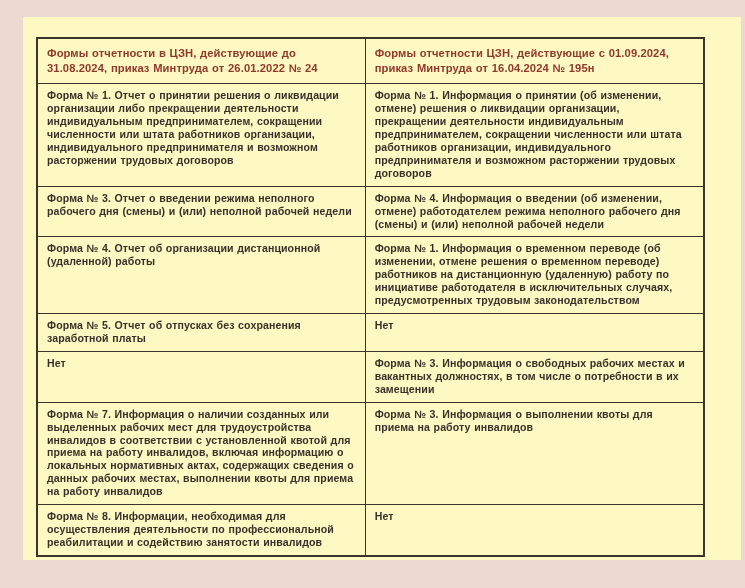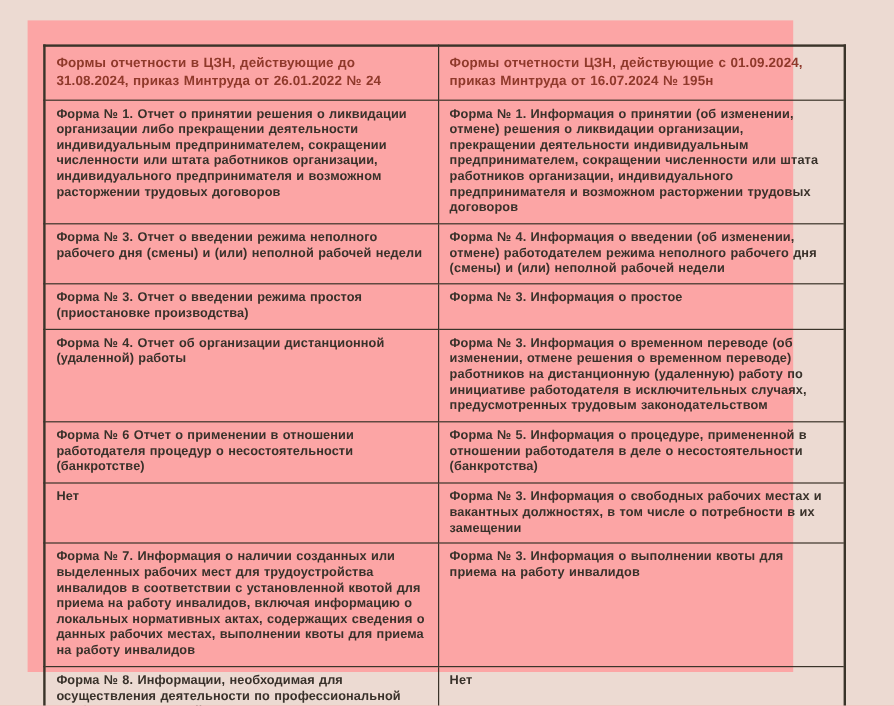--- a/index.html
+++ b/index.html
@@ -11,23 +11,23 @@
     height: 588px;
     background: #ecdad2;
     position: relative;
     font-family: "Liberation Sans", "DejaVu Sans", sans-serif;
     overflow: hidden;
   }
   .sheet {
     position: absolute;
     left: 23px;
     top: 17px;
-    width: 638px;
+    width: 718px;
     height: 543px;
-    background: #fca5a5;
+    background: #fef9c3;
   }
   table.compare {
     position: absolute;
     left: 13px;
     top: 20px;
     width: 669px;
     border-collapse: collapse;
     table-layout: fixed;
   }
   table.compare, table.compare td, table.compare th {
@@ -63,43 +63,39 @@
 
 <div class="sheet">
   <table class="compare">
     <colgroup>
       <col class="c-old">
       <col class="c-new">
     </colgroup>
     <thead>
       <tr>
         <th>Формы отчетности в ЦЗН, действующие до 31.08.2024, приказ Минтруда  от 26.01.2022 № 24</th>
-        <th>Формы отчетности ЦЗН, действующие с 01.09.2024, приказ Минтруда  от 16.07.2024 № 195н</th>
+        <th>Формы отчетности ЦЗН, действующие с 01.09.2024, приказ Минтруда  от 16.04.2024 № 195н</th>
       </tr>
     </thead>
     <tbody>
       <tr>
         <td>Форма № 1. Отчет о принятии решения о ликвидации организации либо прекращении деятельности индивидуальным предпринимателем, сокращении численности или штата работников организации, индивидуального предпринимателя и возможном расторжении трудовых договоров</td>
         <td>Форма № 1. Информация о принятии (об изменении, отмене) решения о ликвидации  организации, прекращении деятельности индивидуальным предпринимателем, сокращении численности или штата работников организации, индивидуального  предпринимателя и возможном расторжении трудовых договоров</td>
       </tr>
       <tr>
         <td>Форма № 3. Отчет о введении режима неполного рабочего дня (смены) и (или) неполной рабочей недели</td>
         <td>Форма № 4. Информация о введении (об изменении, отмене) работодателем режима неполного рабочего дня (смены) и (или) неполной рабочей недели</td>
       </tr>
       <tr>
-        <td>Форма № 3. Отчет о введении режима простоя (приостановке производства)</td>
-        <td>Форма № 3. Информация о простое</td>
+        <td>Форма № 4. Отчет об организации дистанционной (удаленной) работы</td>
+        <td>Форма № 1. Информация о временном переводе (об изменении, отмене решения о временном переводе) работников на дистанционную (удаленную) работу по инициативе работодателя в исключительных случаях, предусмотренных трудовым законодательством</td>
       </tr>
       <tr>
-        <td>Форма № 4. Отчет об организации дистанционной (удаленной) работы</td>
-        <td>Форма № 3. Информация о временном переводе (об изменении, отмене решения о временном переводе) работников на дистанционную (удаленную) работу по инициативе работодателя в исключительных случаях, предусмотренных трудовым законодательством</td>
-      </tr>
-      <tr>
-        <td>Форма № 6 Отчет о применении в отношении работодателя процедур о несостоятельности (банкротстве)</td>
-        <td>Форма № 5. Информация  о процедуре, примененной в отношении работодателя в деле о несостоятельности (банкротства)</td>
+        <td>Форма № 5. Отчет об отпусках без сохранения заработной платы</td>
+        <td>Нет</td>
       </tr>
       <tr>
         <td>Нет</td>
         <td>Форма № 3. Информация  о свободных рабочих местах и вакантных должностях, в том числе о потребности в их замещении</td>
       </tr>
       <tr>
         <td>Форма № 7. Информация о наличии созданных или выделенных рабочих мест для трудоустройства инвалидов в соответствии с установленной квотой для приема на работу инвалидов, включая информацию о локальных нормативных актах, содержащих сведения о данных рабочих местах, выполнении квоты для приема на работу инвалидов</td>
         <td>Форма № 3. Информация о выполнении квоты для приема на работу инвалидов</td>
       </tr>
       <tr>

